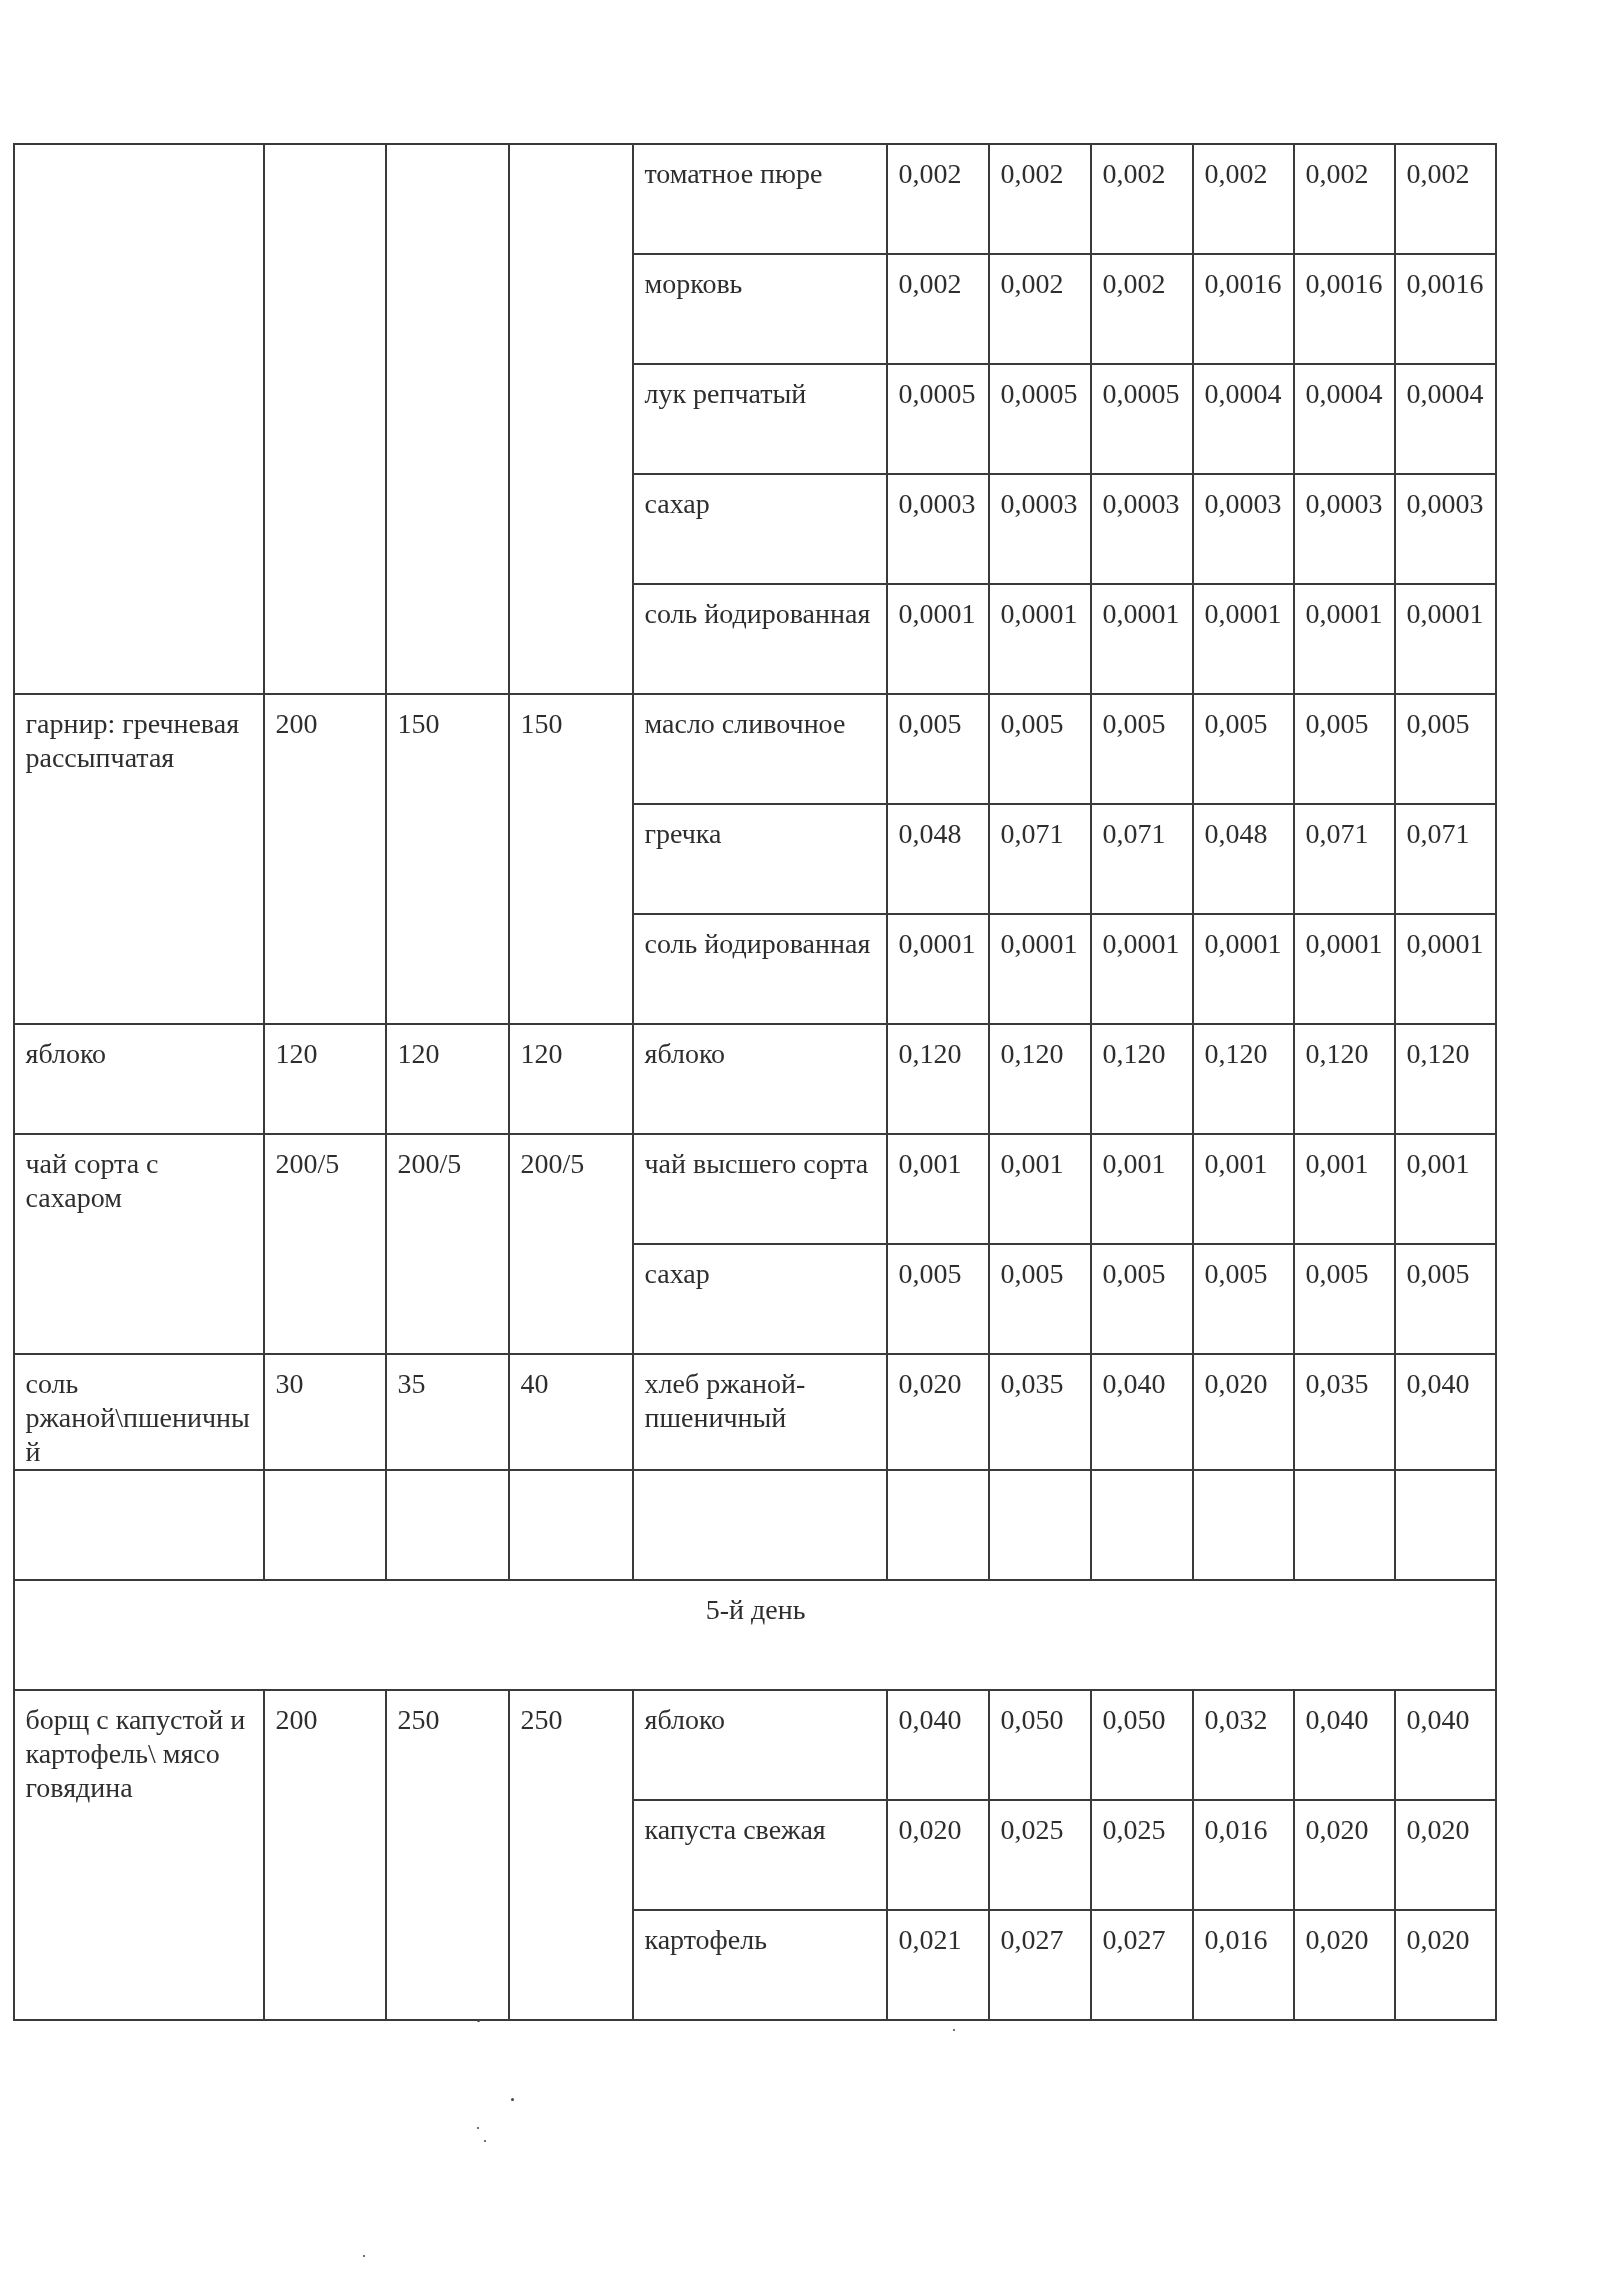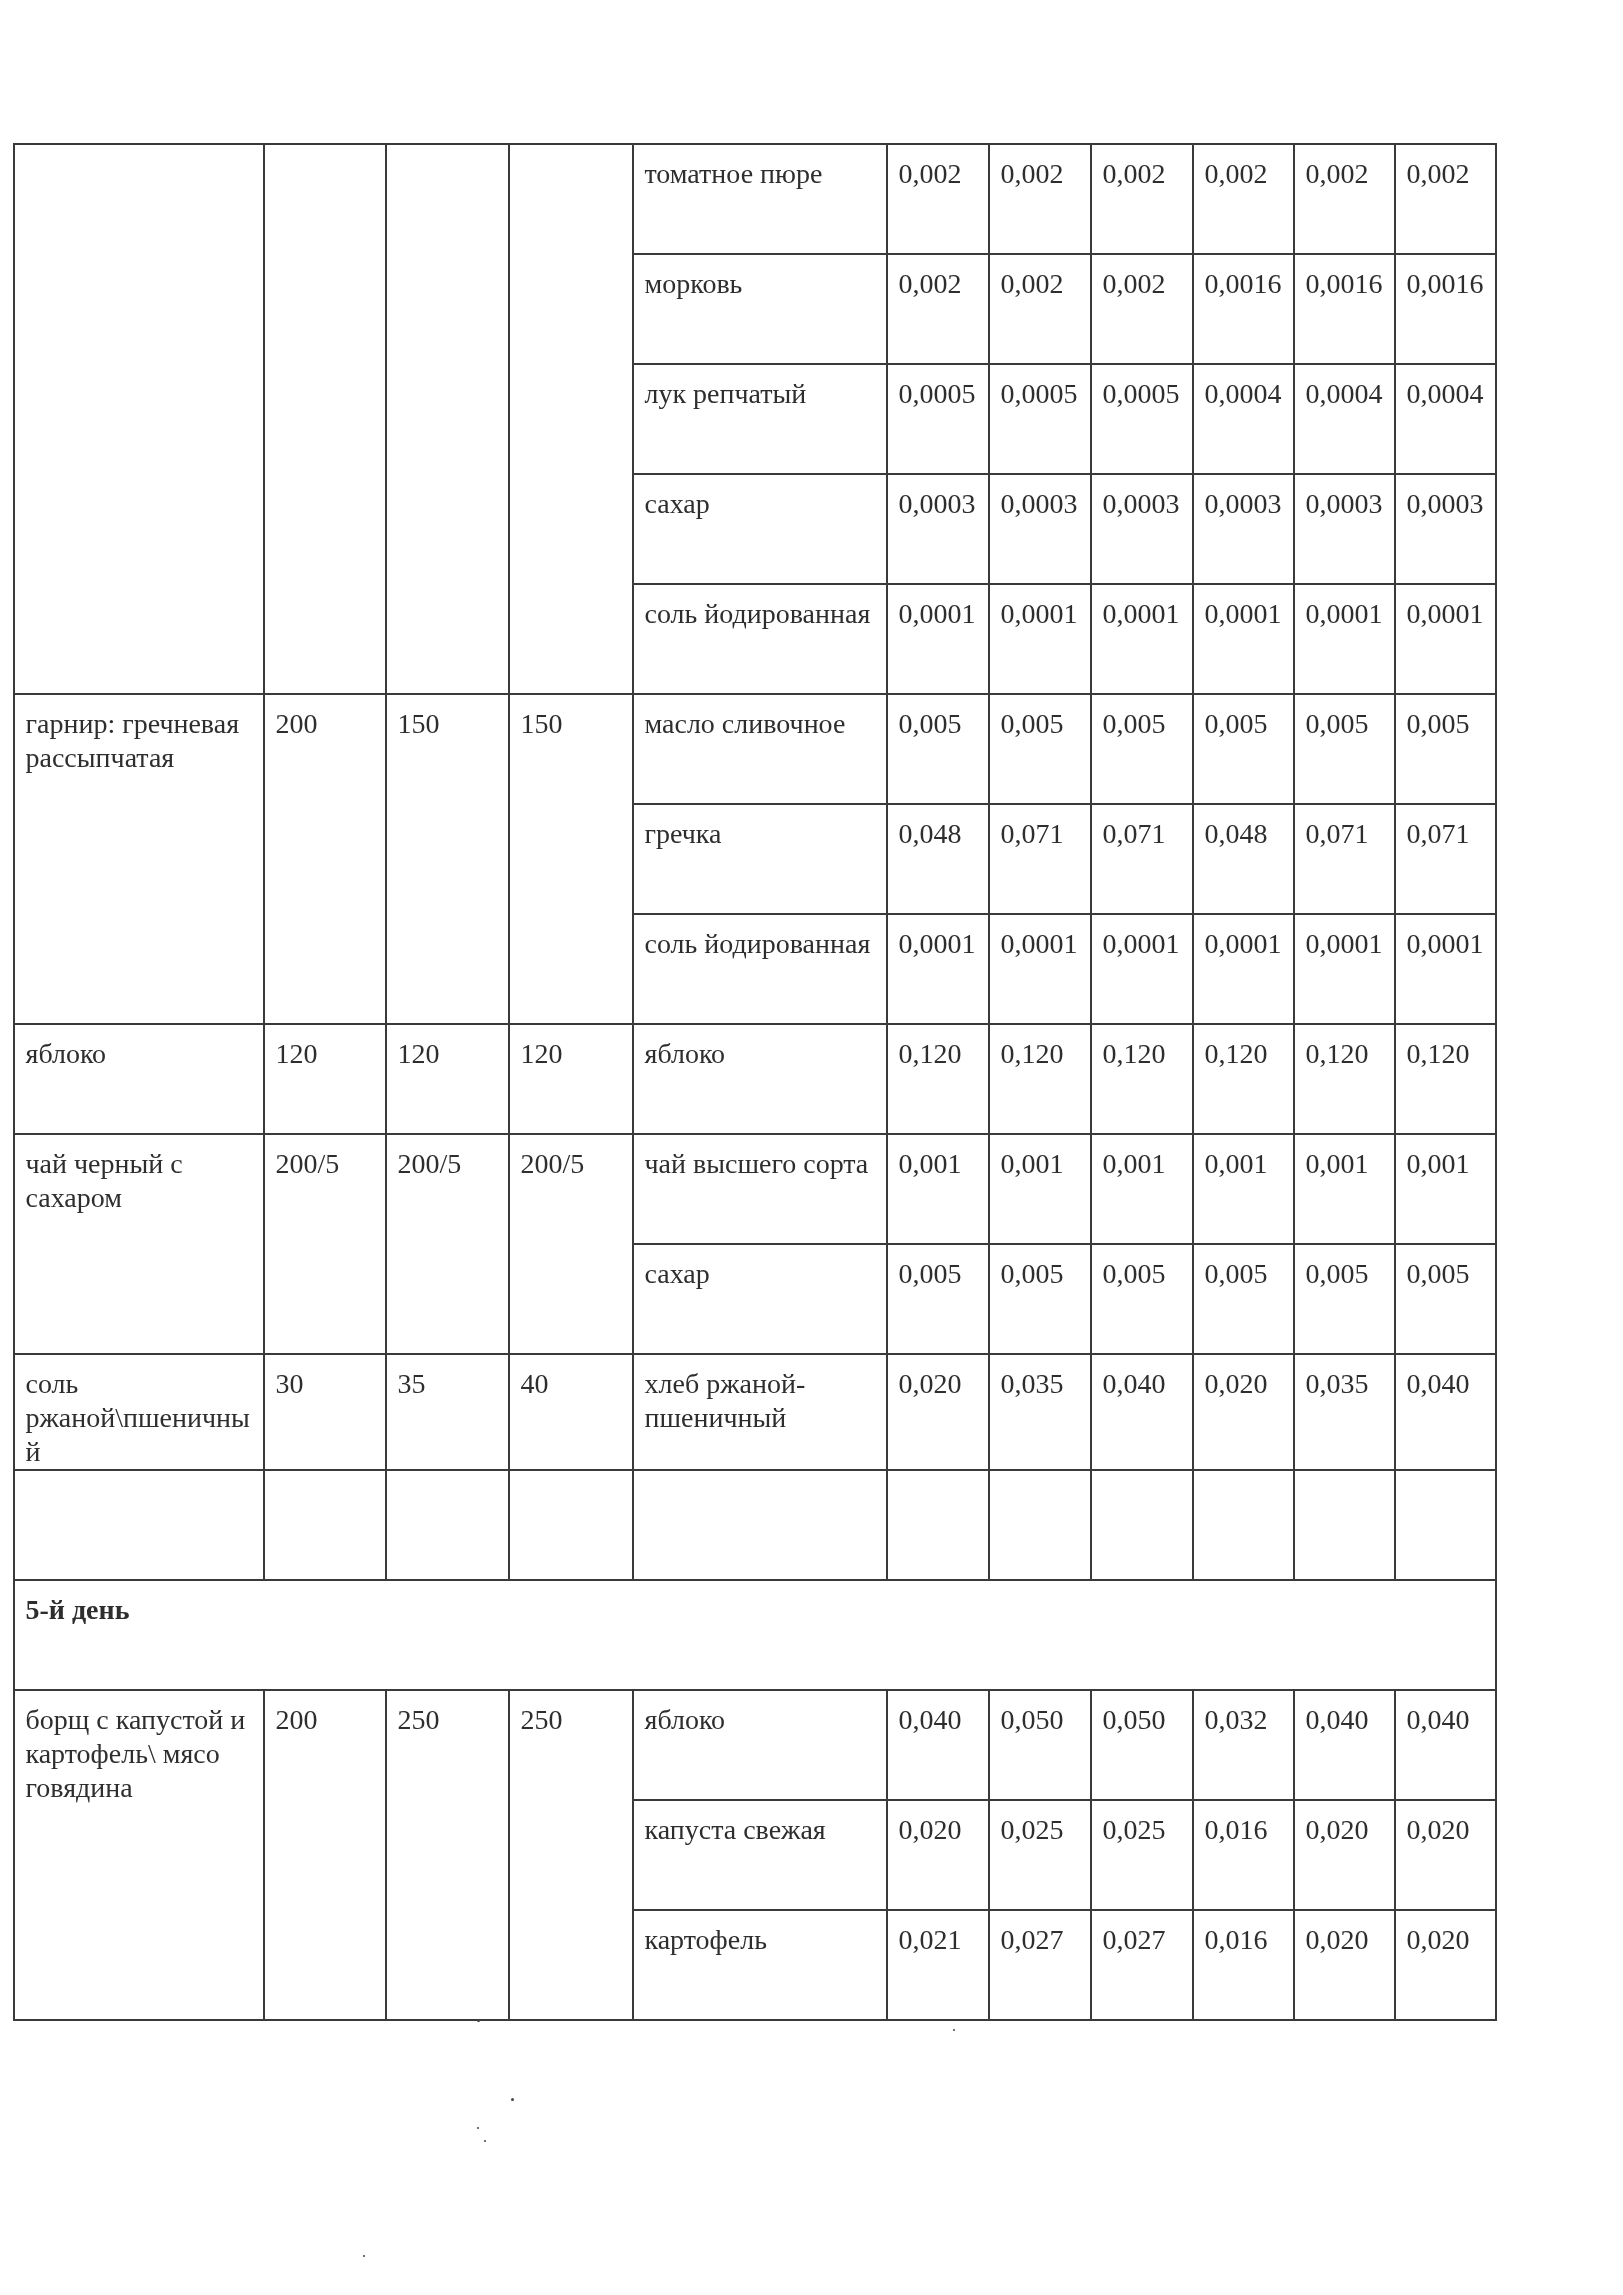--- a/index.html
+++ b/index.html
@@ -17,21 +17,21 @@
     border: 2px solid #3a3a3a;
     vertical-align: top;
     padding: 11.8px 9.2px 0 10.5px;
     font-size: 28px; line-height: 34px;
     height: 98px;
     word-wrap: break-word; overflow-wrap: anywhere;
     box-sizing: border-box;
   }
   table.menu tr { height: 110px; }
   td.num { padding-left: 9.2px; padding-right: 1.3px; }
-  td.day { font-weight: bold; }
+  td.day { font-weight: normal; text-align: center; }
   .noise { position: absolute; width: 3.3px; height: 3.3px; background: #444; border-radius: 50%; }
 </style>
 </head>
 <body>
 
 <div class="page">
   <table class="menu">
     <colgroup>
       <col style="width:250px">
       <col style="width:122px">
@@ -133,21 +133,21 @@
           <td rowspan="1" class="num">120</td>
           <td>яблоко</td>
           <td class="num">0,120</td>
           <td class="num">0,120</td>
           <td class="num">0,120</td>
           <td class="num">0,120</td>
           <td class="num">0,120</td>
           <td class="num">0,120</td>
         </tr>
         <tr>
-          <td rowspan="2">чай черный с сахаром</td>
+          <td rowspan="2">чай сорта с сахаром</td>
           <td rowspan="2" class="num">200/5</td>
           <td rowspan="2" class="num">200/5</td>
           <td rowspan="2" class="num">200/5</td>
           <td>чай высшего сорта</td>
           <td class="num">0,001</td>
           <td class="num">0,001</td>
           <td class="num">0,001</td>
           <td class="num">0,001</td>
           <td class="num">0,001</td>
           <td class="num">0,001</td>

